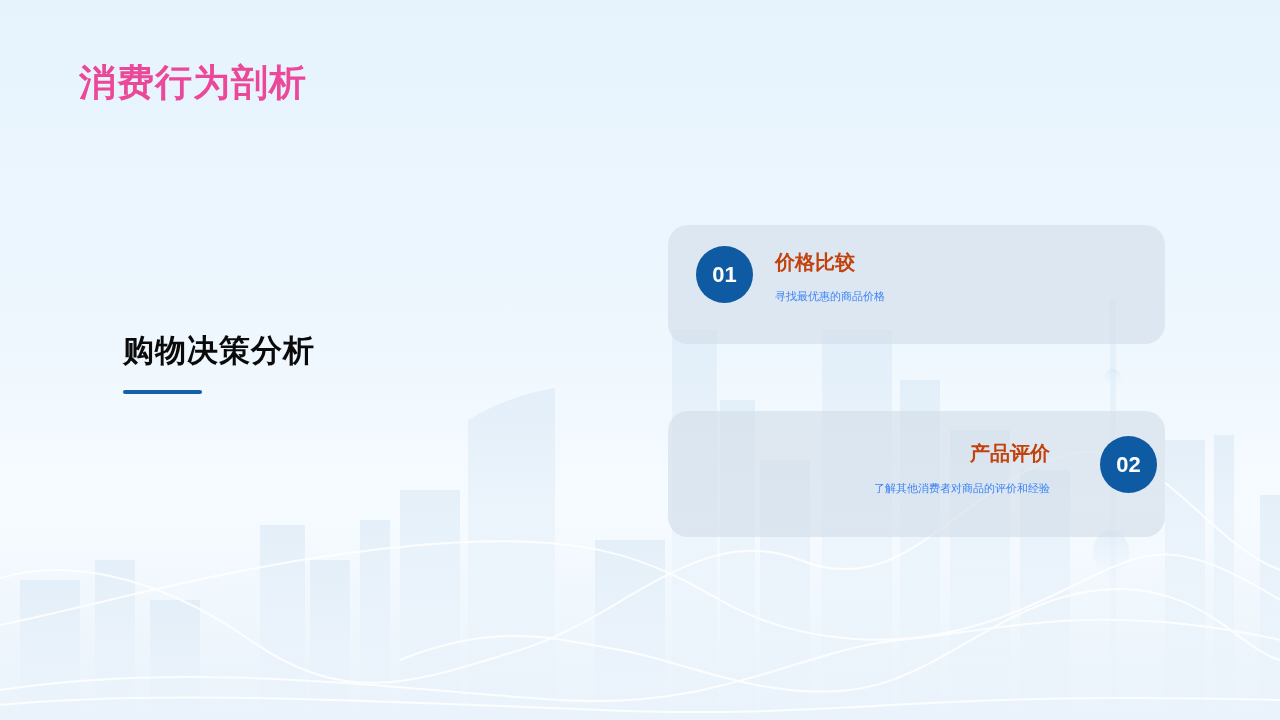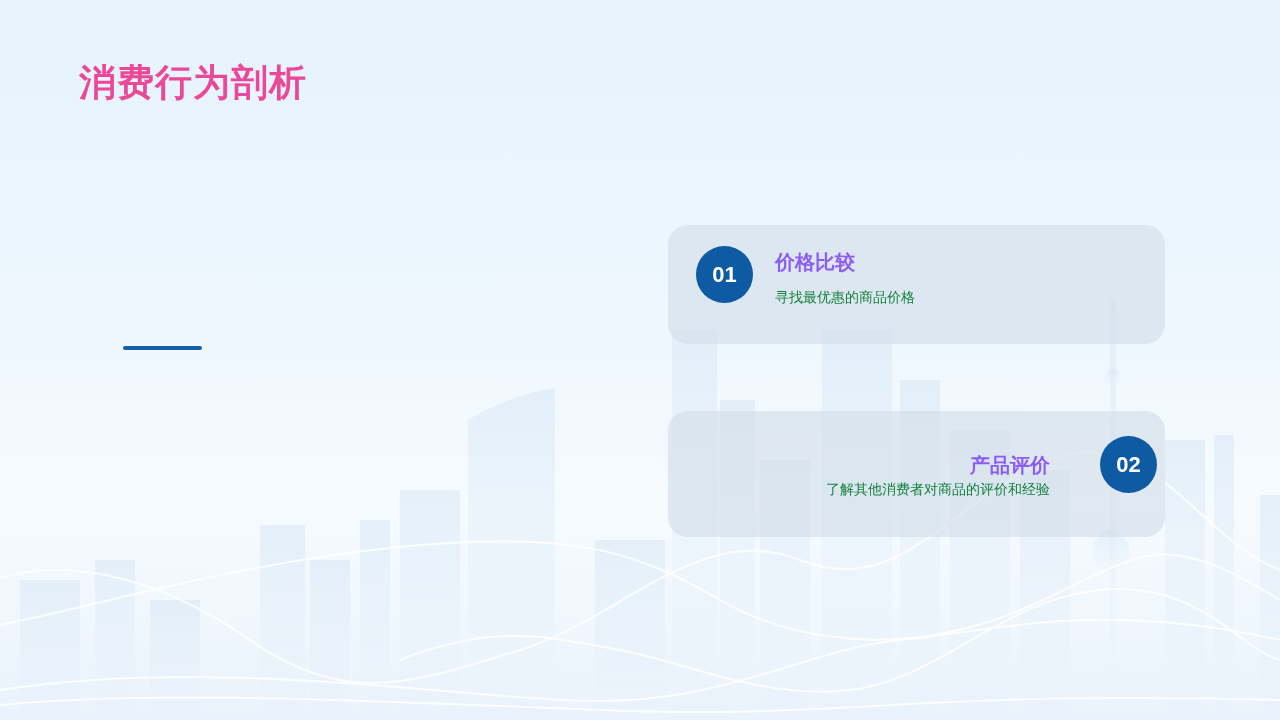--- a/index.html
+++ b/index.html
@@ -66,30 +66,30 @@
       font-size: 22px;
       display: flex; align-items: center; justify-content: center;
     }
     .card-1 .badge { left: 28px; top: 21px; }
     .card-2 .badge { left: 432px; top: 25px; }
 
     .card-title {
       position: absolute;
       font-size: 20px;
       font-weight: bold;
-      color: #8b5cf6;
+      color: #c2410c;
     }
     .card-desc {
       position: absolute;
-      font-size: 14px;
-      color: #15803d;
+      font-size: 11px;
+      color: #3b82f6;
     }
     .card-1 .card-title { left: 107px; top: 24px; }
     .card-1 .card-desc { left: 107px; top: 64px; }
-    .card-2 .card-title { right: 115px; top: 29px; text-align: left; margin-top: 12px; }
+    .card-2 .card-title { right: 115px; top: 29px; text-align: left; }
     .card-2 .card-desc { right: 115px; top: 70px; text-align: right; margin-left: 12px; }
   </style>
 </head>
 <body>
 
 <div class="bg-layer">
   <svg width="1280" height="720" viewBox="0 0 1280 720">
     <defs>
       <linearGradient id="bfade" x1="0" y1="0" x2="0" y2="1">
         <stop offset="0" stop-color="#d6e6f4" stop-opacity="0.55"></stop>
@@ -126,20 +126,21 @@
       <path d="M0 690 C200 660 400 690 560 700 S800 650 900 640 S1100 600 1280 640"></path>
       <path d="M0 705 C150 690 350 700 600 710 S900 690 1280 700"></path>
       <path d="M400 660 C500 620 560 640 620 650 S760 700 850 690 S1000 600 1100 590 S1240 650 1280 660"></path>
     </g>
   </svg>
 </div>
 
 <div class="slide-title">消费行为剖析</div>
 
 <div class="section">
+  <div class="section-heading">购物决策分析</div>
   <div class="section-accent"></div>
 </div>
 
 <div class="card card-1">
   <div class="badge">01</div>
   <div class="card-title">价格比较</div>
   <div class="card-desc">寻找最优惠的商品价格</div>
 </div>
 
 <div class="card card-2">

